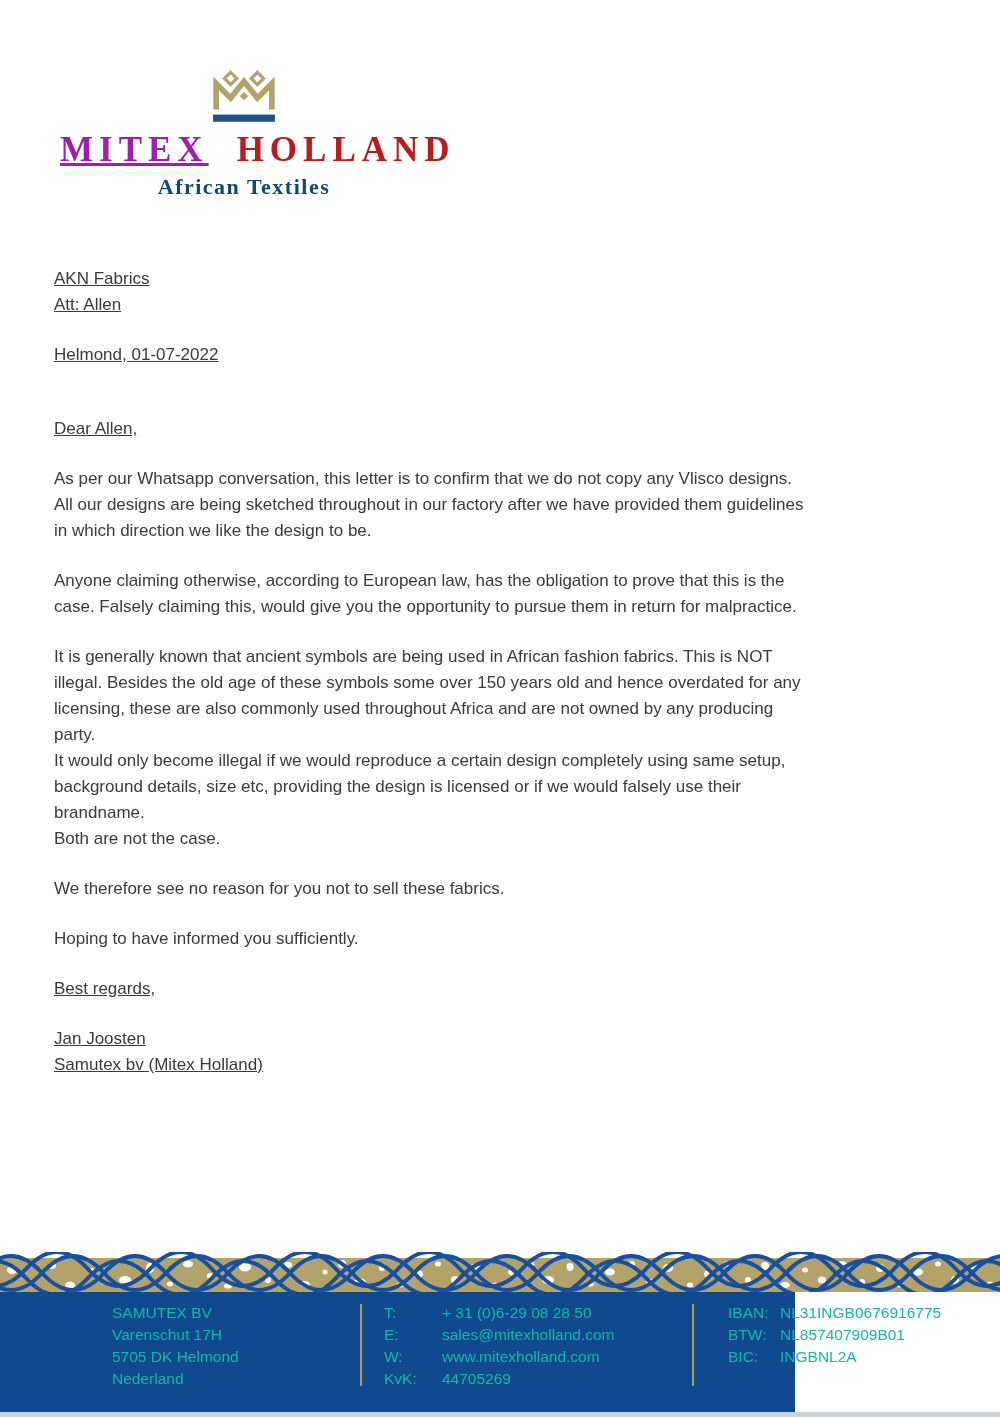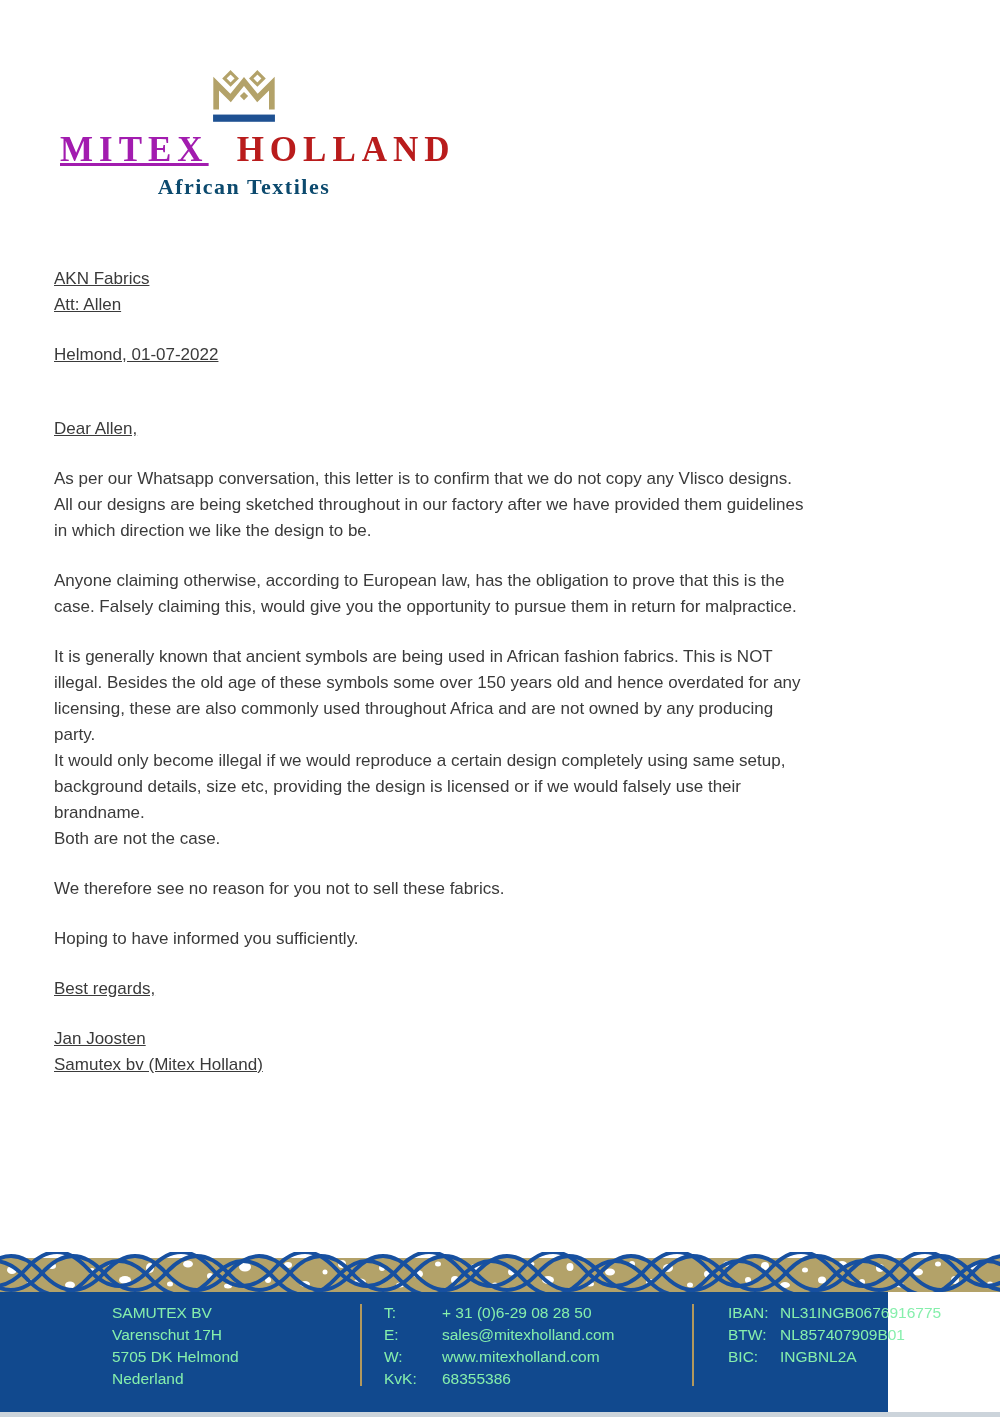--- a/index.html
+++ b/index.html
@@ -23,22 +23,22 @@
   
   .letter{position:absolute;left:54px;top:266px;width:900px;
           font-size:17px;line-height:26px;}
   .letter .line{white-space:pre-line;text-decoration:underline;}
   .letter p{margin:0;white-space:pre-line;}
   .gap{margin-top:24px !important;}
   .gap2{margin-top:48px !important;}
 
   
   .band{position:absolute;left:0;top:1252px;width:1000px;height:40px;}
-  .footer-bar{position:absolute;left:0;top:1292px;width:888px;height:120px;
-              background:#11498e;color:#86efac;font-size:15.5px;line-height:22px;text-decoration:underline;}
+  .footer-bar{position:absolute;left:0;top:1292px;width:795px;height:120px;
+              background:#11498e;color:#14b8a6;font-size:15.5px;line-height:22px;text-decoration:underline;}
   .footer-col{position:absolute;top:10px;}
   .addr{left:112px;}
   .contact{left:384px;}
   .bank{left:728px;}
   .frow{display:flex;}
   .contact .lbl{width:58px;}
   .bank .lbl{width:52px;}
   .gold-divider{position:absolute;top:12px;width:2px;height:82px;background:#b2985c;}
   .div1{left:360px;}
   .div2{left:692px;}
@@ -172,21 +172,21 @@
       <div class="frow">
         <span class="lbl">E:</span>
         <span>sales@mitexholland.com</span>
       </div>
       <div class="frow">
         <span class="lbl">W:</span>
         <span>www.mitexholland.com</span>
       </div>
       <div class="frow">
         <span class="lbl">KvK:</span>
-        <span>68355386</span>
+        <span>44705269</span>
       </div>
     </div>
 
     <div class="gold-divider div2"></div>
 
     <div class="footer-col bank">
       <div class="frow">
         <span class="lbl">IBAN:</span>
         <span>NL31INGB0676916775</span>
       </div>

